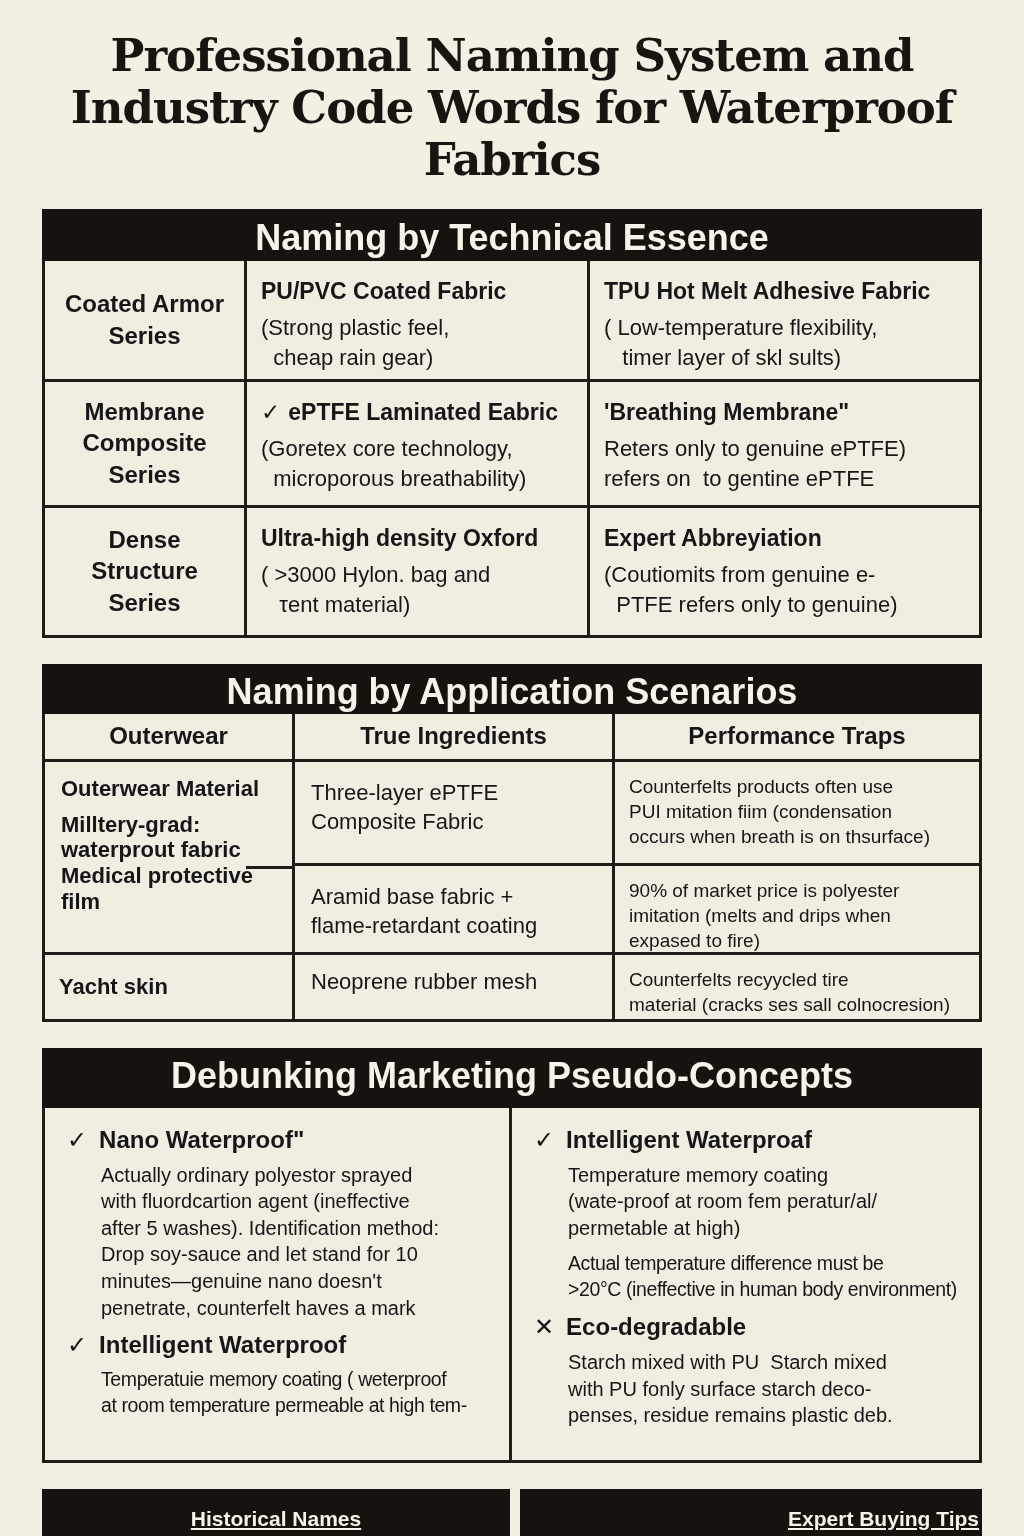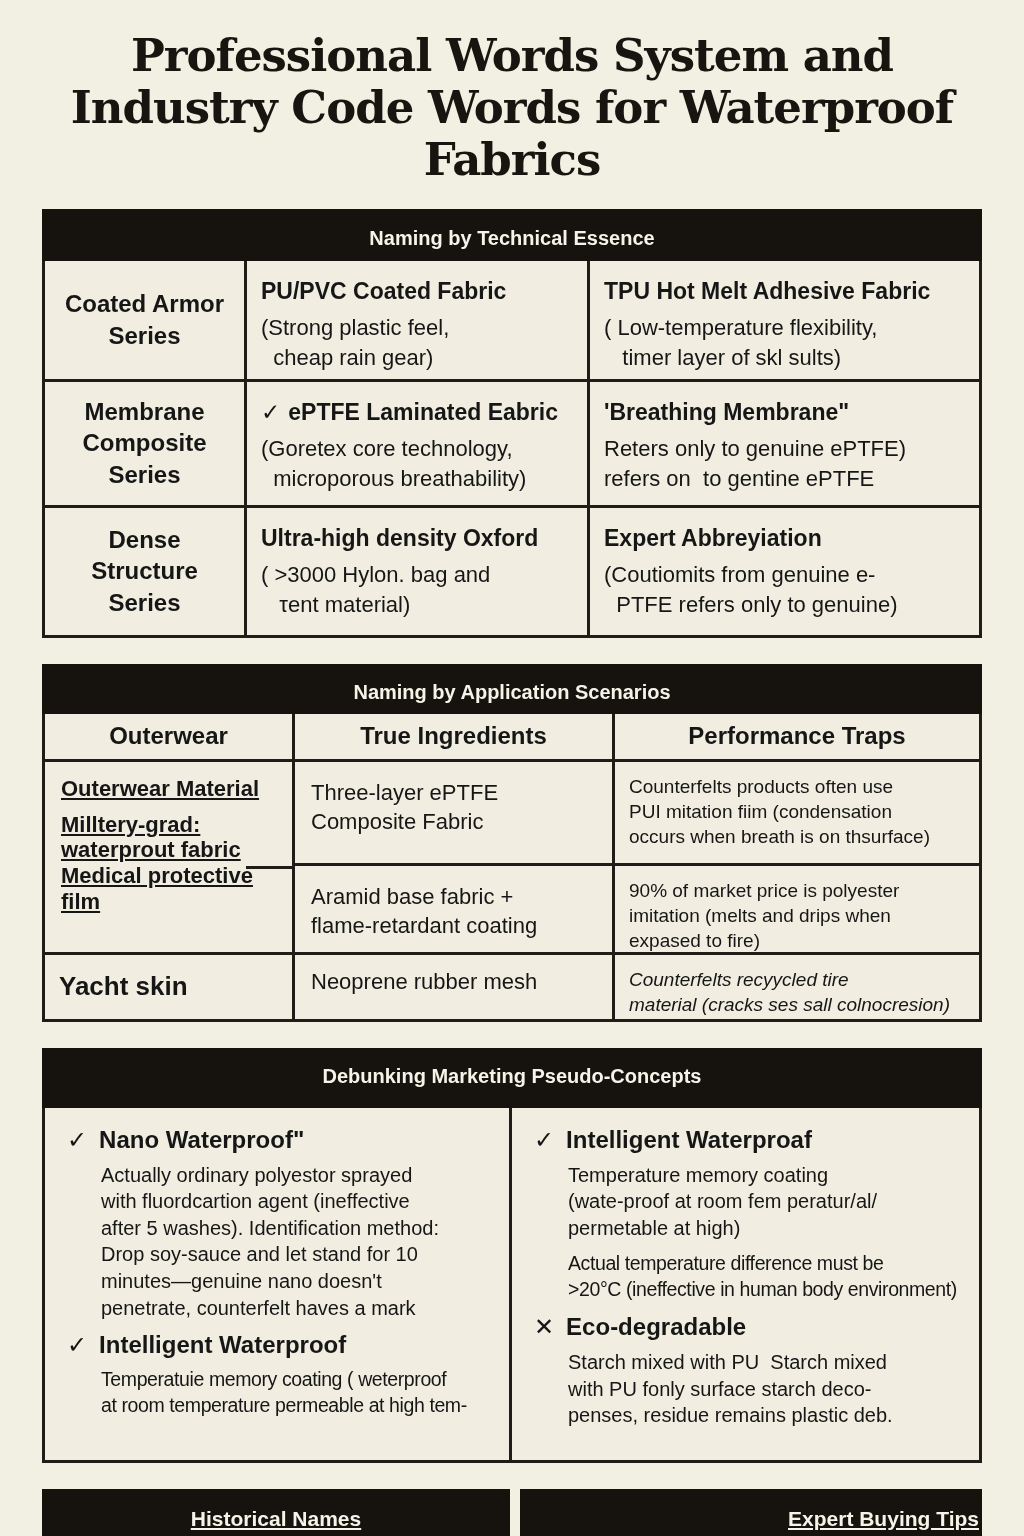--- a/index.html
+++ b/index.html
@@ -18,21 +18,21 @@
     line-height: 1.16;
     color: #17150f;
     letter-spacing: -1px;
   }
   .wrap { margin: 0 42px; }
 
   .bar {
     background: #16130e;
     color: #f6f3e9;
     font-weight: 700;
-    font-size: 20px;
+    font-size: 36px;
     text-align: center;
     height: 52px;
     line-height: 52px;
     border: 3px solid #16130e;
   }
   .bar.left-align { text-align: right; padding-left: 16px; }
 
   
   .tbl1 { margin-top: 22px; }
   .t1grid {
@@ -62,31 +62,31 @@
     grid-template-columns: 250px 320px 1fr;
     grid-template-rows: 48px 104px 89px 64px;
     border: 3px solid #201d18;
     border-top: none;
     background: #f1eee1;
   }
   .t2grid .colhead {
     display: flex; align-items: center; justify-content: center;
     font-weight: 700; font-size: 24px;
   }
-  .span-cell { position: relative; padding: 14px 10px 10px 16px; text-decoration: underline; }
+  .span-cell { position: relative; padding: 14px 10px 10px 16px; }
   .span-cell p { font-weight: 700; font-size: 22px; line-height: 1.18; white-space: pre-wrap; }
   .span-cell .p2 { margin-top: 10px; }
   .span-cell .p3 { margin-top: 0; }
   .partial-line {
     position: absolute; right: 0; top: 104px; width: 46px; height: 3px;
     background: #201d18;
   }
   .ing { font-size: 22px; line-height: 1.35; padding: 16px 12px 10px 16px; white-space: pre-wrap; }
   .trap { font-size: 19px; line-height: 1.32; padding: 12px 10px 8px 14px; white-space: pre-wrap; }
-  .yacht { display: flex; align-items: center; font-weight: 700; font-size: 26px; }
+  .yacht { display: flex; align-items: center; font-weight: 700; font-size: 22px; }
   .ing.mid { display: flex; align-items: center; padding-top: 0; text-align: center; }
 
   
   .sec3 { margin-top: 26px; }
   .sec3 .bar { height: 60px; line-height: 50px; }
   .s3body {
     display: grid;
     grid-template-columns: 1fr 1fr;
     border: 3px solid #201d18;
     border-top: none;
@@ -110,21 +110,21 @@
   .bbody {
     border: 3px solid #201d18; border-top: none;
     height: 60px; padding: 12px 10px 0 14px;
     display: flex; align-items: baseline; gap: 10px;
   }
 </style>
 </head>
 <body>
 
 <div class="title">
-  <div>Professional Words System and</div>
+  <div>Professional Naming System and</div>
   <div>Industry Code Words for Waterproof Fabrics</div>
 </div>
 
 <div class="wrap">
 
   <section class="tbl1">
     <div class="bar">Naming by Technical Essence</div>
     <div class="t1grid">
 
       <div class="cell series">Coated Armor Series</div>
@@ -190,21 +190,21 @@
 
       <div class="cell trap last-col" style="grid-column:3;grid-row:2;">Counterfelts products often use
 PUI mitation fiim (condensation
 occurs when breath is on thsurface)</div>
       <div class="cell trap last-col" style="grid-column:3;grid-row:3;">90% of market price is polyester
 imitation (melts and drips when
 expased to fire)</div>
 
       <div class="cell yacht last-row" style="grid-column:1;grid-row:4;">Yacht skin</div>
       <div class="cell ing mid last-row" style="grid-column:2;grid-row:4;">Neoprene rubber mesh</div>
-      <div class="cell trap last-col last-row" style="grid-column:3;grid-row:4;font-style:italic;">Counterfelts recyycled tire
+      <div class="cell trap last-col last-row" style="grid-column:3;grid-row:4;">Counterfelts recyycled tire
 material (cracks ses sall colnocresion)</div>
 
     </div>
   </section>
 
   <section class="sec3">
     <div class="bar">Debunking Marketing Pseudo-Concepts</div>
     <div class="s3body">
 
       <div class="s3col first">

